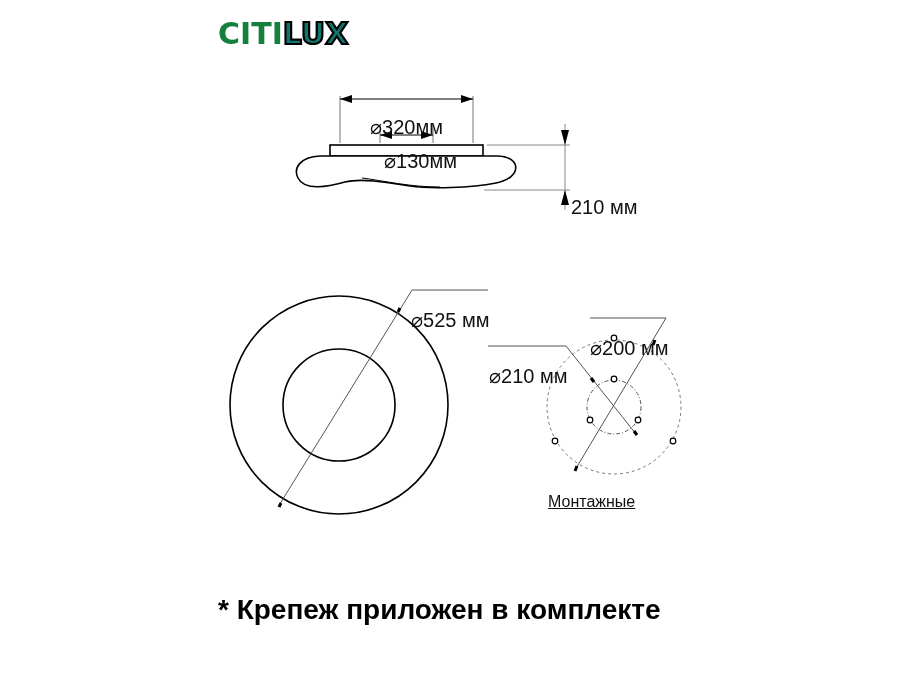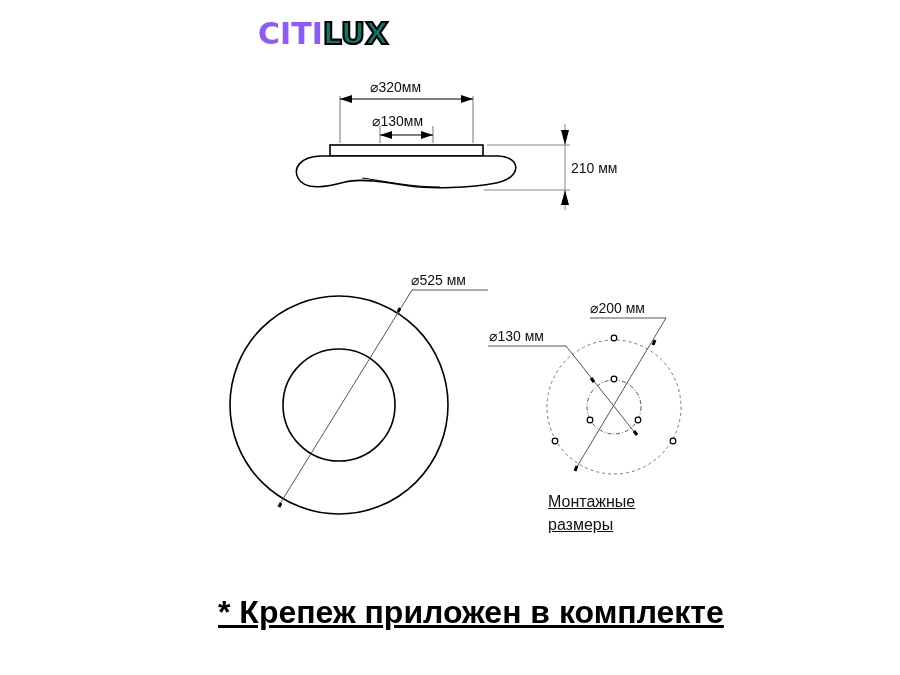--- a/index.html
+++ b/index.html
@@ -1,24 +1,24 @@
 <!DOCTYPE html>
 <html><head>
 <meta charset="utf-8">
 <style>
   html, body { margin: 0; padding: 0; background: #ffffff; }
   body { width: 900px; height: 675px; position: relative; overflow: hidden; font-family: "Liberation Sans", sans-serif; }
   .logo { position: absolute; left: 218px; top: 16px; font-family: "DejaVu Sans", sans-serif; font-weight: bold; font-size: 30px; letter-spacing: 0px; line-height: 36px; }
-  .logo .solid { color: #8b5cf6; margin-left: 40px; }
+  .logo .solid { color: #15803d; }
   .logo .outline { color: #0f766e; -webkit-text-stroke: 2.2px #000; }
   svg.drawing { position: absolute; left: 0; top: 0; }
   .label { position: absolute; color: #111; font-family: "Liberation Sans", sans-serif; white-space: nowrap; }
-  .dim { font-size: 14px; }
+  .dim { font-size: 20px; margin-top: 36px; }
   .caption { font-size: 16px; text-align: left; line-height: 23px; text-decoration: underline; }
-  .footnote { position: absolute; left: 218px; top: 594px; font-size: 32px; font-weight: bold; color: #000; white-space: nowrap; text-decoration: underline; }
+  .footnote { position: absolute; left: 218px; top: 594px; font-size: 28px; font-weight: bold; color: #000; white-space: nowrap; }
 </style>
 </head>
 <body>
 
 <div class="logo">
   <span class="solid">CITI</span><span class="outline">LUX</span>
 </div>
 
 <svg class="drawing" width="900" height="675" viewBox="0 0 900 675">
   <defs>
@@ -82,23 +82,22 @@
     <line x1="577" y1="466" x2="575" y2="471" stroke="#000" stroke-width="3"></line>
 
     <line x1="488" y1="346" x2="566" y2="346" stroke="#555" stroke-width="1"></line>
     <line x1="566" y1="346" x2="636" y2="434" stroke="#555" stroke-width="1"></line>
     <line x1="591" y1="378" x2="594" y2="382" stroke="#000" stroke-width="3"></line>
     <line x1="634" y1="431" x2="637" y2="435" stroke="#000" stroke-width="3"></line>
   </g>
 </svg>
 
 <div class="label dim" style="left:370px; top:79px;">⌀320мм</div>
-<div class="label dim" style="left:372px; top:113px;">⌀130мм</div>
+<div class="label dim" style="left:384px; top:113px;">⌀130мм</div>
 <div class="label dim" style="left:571px; top:160px;">210 мм</div>
 <div class="label dim" style="left:411px; top:272px;">⌀525 мм</div>
 <div class="label dim" style="left:590px; top:300px;">⌀200 мм</div>
-<div class="label dim" style="left:489px; top:328px;">⌀130 мм</div>
+<div class="label dim" style="left:489px; top:328px;">⌀210 мм</div>
 <div class="label caption" style="left:548px; top:490px; width:130px;">
   <div>Монтажные</div>
-  <div>размеры</div>
 </div>
 
 <div class="footnote">* Крепеж приложен в комплекте</div>
 
 </body></html>

